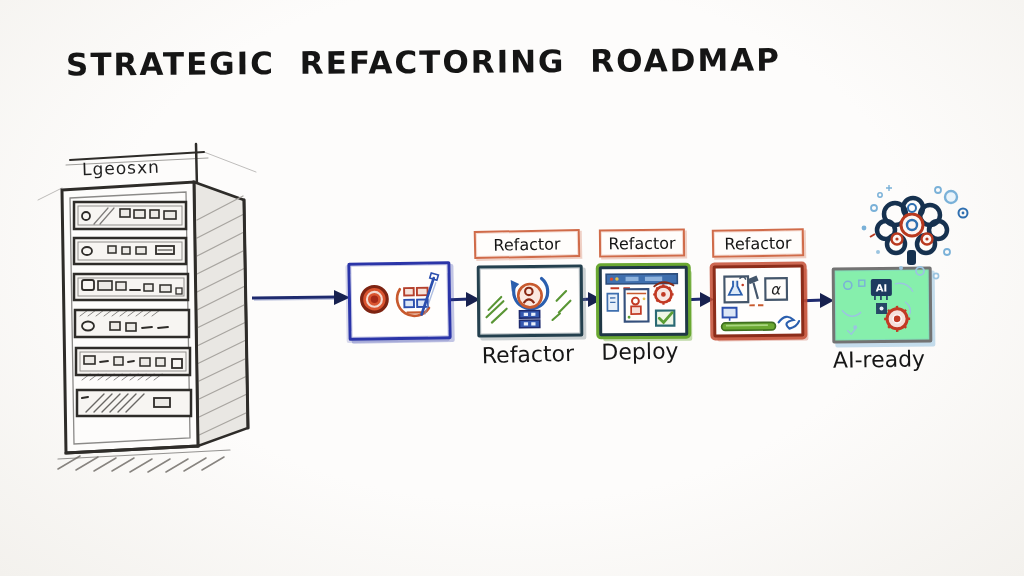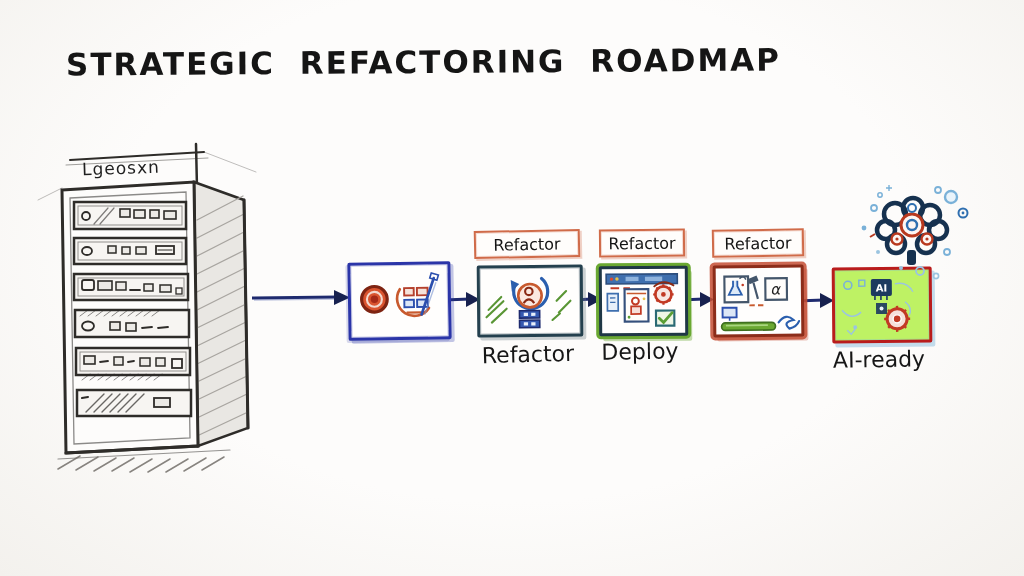--- a/index.html
+++ b/index.html
@@ -27,21 +27,21 @@
       transform:rotate(-1deg)}
   .s2{left:477px;top:265px;width:100px;height:66px;border:3px solid #24404e;
       box-shadow:3px 3px 0 rgba(110,125,135,.35),inset 0 0 0 1px rgba(36,64,78,.3);
       transform:rotate(-0.5deg)}
   .s3{left:599px;top:266px;width:83px;height:64px;border:3px solid #1f3745;
       box-shadow:0 0 0 3px #6aa832,4px 5px 0 rgba(106,168,50,.4);
       transform:rotate(-0.4deg)}
   .s4{left:713px;top:265px;width:85px;height:66px;border:3px solid #8c2d1a;
       box-shadow:0 0 0 3px rgba(196,77,52,.85),4px 4px 0 rgba(196,77,52,.3);
       transform:rotate(-0.6deg)}
-  .s5{left:832px;top:267px;width:94px;height:70px;border:3px solid #b91c1c;background:#bef264;
+  .s5{left:832px;top:267px;width:94px;height:70px;border:3px solid #737373;background:#86efac;
       box-shadow:3px 4px 0 rgba(127,182,218,.45),inset 0 0 0 1px rgba(127,182,218,.35);
       transform:rotate(-0.5deg)}
   .tlabel{
     position:absolute;height:24px;border:2px solid #d06b49;background:#fffdfb;
     display:flex;align-items:center;justify-content:center;
     font-size:16px;color:#141414;
     box-shadow:2px 2px 0 rgba(208,107,73,.3),inset 0 0 0 1px rgba(208,107,73,.22);
   }
   .tl2{left:474px;top:230px;width:102px;transform:rotate(-1.2deg)}
   .tl3{left:599px;top:229px;width:82px;transform:rotate(-0.6deg)}

